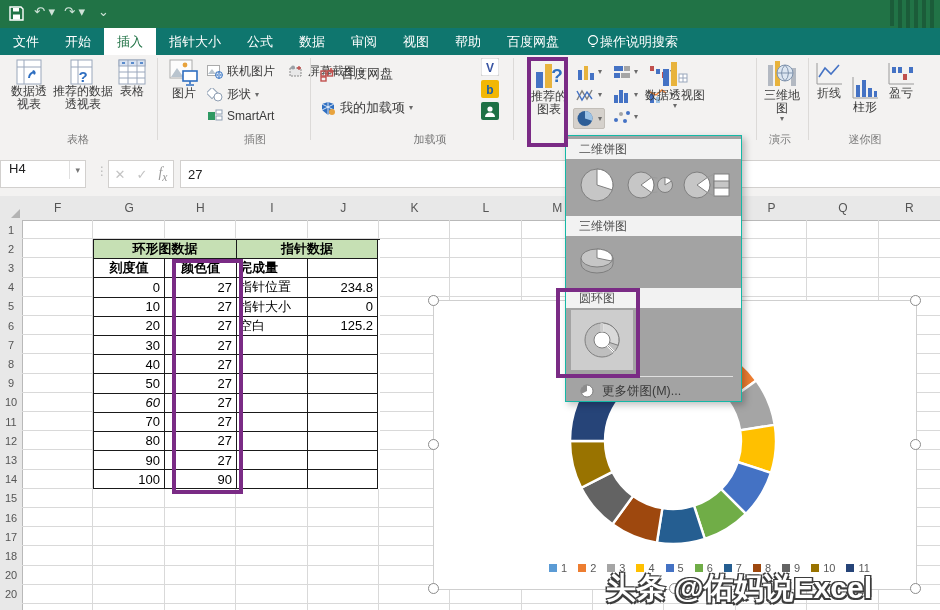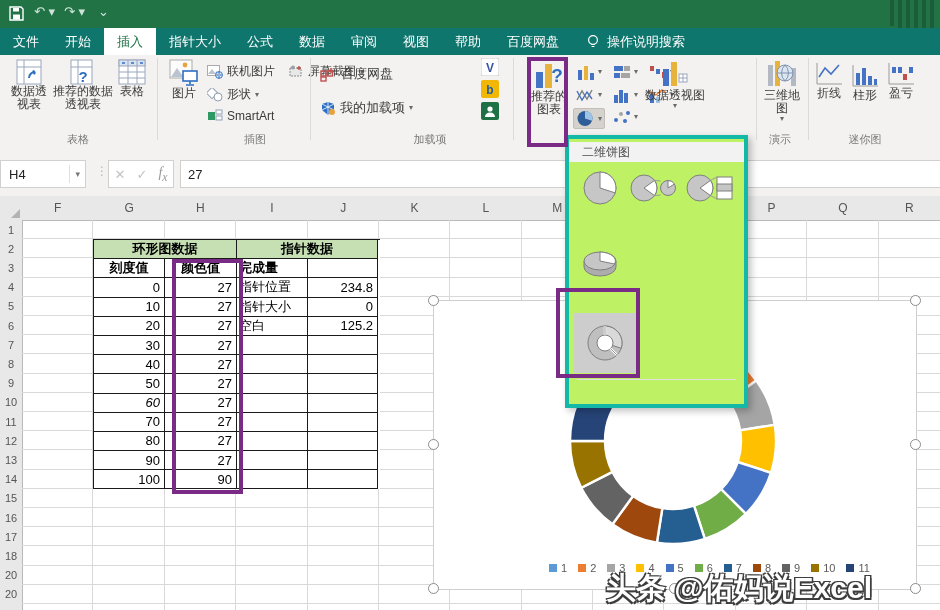--- a/index.html
+++ b/index.html
@@ -9,21 +9,21 @@
   
   .titlebar{left:0;top:0;width:940px;height:28px;background:#217346}
   .qat{color:#cfe3d8;font-size:13px}
   .apptitle{color:#fff;font-size:13px}
   .logobars{display:flex;align-items:flex-start;gap:4px}
   .logobars i{display:block;width:4px;background:#1b5c39}
   
   .tabbar{left:0;top:28px;width:940px;height:27px;background:#0f766e;display:flex;align-items:stretch}
   .tab{color:#fff;font-size:13px;padding:0 13px;line-height:27px;white-space:nowrap}
   .tab.active{background:#fff;color:#217346}
-  .searchzone{display:flex;align-items:center;gap:7px;color:#fff;font-size:13px;padding-left:14px}
+  .searchzone{display:flex;align-items:center;color:#fff;font-size:13px;padding-left:14px}
   
   .ribbon{left:0;top:55px;width:940px;height:92px;background:#F3F2F1;border-bottom:1px solid #D5D3D1}
   .gdiv{width:1px;background:#DCDAD8;top:3px;height:82px;position:absolute}
   .grouplabel{position:absolute;font-size:11px;color:#7A7A7A;text-align:center;top:77px}
   .btnlabel{font-size:12px;color:#3b3b3b;text-align:center;line-height:13px}
   .bigbtn{display:flex;flex-direction:column;align-items:center;justify-content:flex-start;text-align:center}
   .smallbtn{display:flex;align-items:center;gap:4px;font-size:12px;color:#3b3b3b;white-space:nowrap}
   .dd{color:#6a6a6a;font-size:8px;line-height:8px}
   .mini{display:flex;align-items:center;gap:2px;padding:1px 2px;border-radius:2px}
   .mini.pressed{background:#D5D1CC;border:1px solid #c2beb8}
@@ -49,21 +49,21 @@
   .dtable .ctr{justify-content:center}
   .dtable .r{justify-content:flex-end;padding-right:4px}
   .dtable .l{justify-content:flex-start;padding-left:2px}
   
   .chartframe{left:433px;top:300px;width:482px;height:288px;background:#fff;border:1px solid #CFCFCF;z-index:10}
   .handle{position:absolute;width:9px;height:9px;border-radius:50%;background:#fff;border:1.5px solid #8C8C8C;z-index:12}
   .legend{position:absolute;top:562px;left:549px;display:flex;gap:11px;z-index:11}
   .legend .li{display:flex;align-items:center;gap:4px;font-size:11px;color:#595959}
   .legend .sw{width:8px;height:8px;display:inline-block}
   
-  .menu{left:565px;top:135px;width:175px;height:265px;background:#bef264;border:4px solid #14b8a6;
+  .menu{left:565px;top:135px;width:175px;height:265px;background:#a3a3a3;border:1px solid #14b8a6;
         box-shadow:3px 3px 7px rgba(0,0,0,.25);z-index:40}
   .msec{position:absolute;left:0;width:100%;height:20px;background:#F2F2F2;color:#4d4d4d;font-size:12px;
         display:flex;align-items:center;padding-left:13px;box-sizing:border-box}
   .micon{position:absolute;display:flex;align-items:center;justify-content:center}
   .micon.hover{background:#CDCDCD}
   .mmore{position:absolute;left:0;width:100%;height:24px;display:flex;align-items:center;gap:8px;
          font-size:12.5px;color:#3b3b3b;padding-left:14px;box-sizing:border-box}
   
   .anno{position:absolute;border:4px solid #7A2B85;box-sizing:border-box;z-index:50}
   .watermark{position:absolute;left:606px;top:568px;width:334px;z-index:60;font-size:30px;font-weight:bold;
@@ -331,21 +331,21 @@
   <div class="grouplabel" style="left:745px;width:70px">演示</div>
   <div class="gdiv" style="left:808px"></div>
 
   <div class="abs bigbtn" style="left:812px;top:6px;width:34px">
     <svg width="30" height="26" viewBox="0 0 30 26">
       <path d="M3 2v21h25" stroke="#9A9A9A" fill="none"></path>
       <polyline points="5,16 11,7 17,13 25,4" fill="none" stroke="#4472C4" stroke-width="1.6"></polyline>
     </svg>
     <div class="btnlabel">折线</div>
   </div>
-  <div class="abs bigbtn" style="left:848px;top:8px;width:34px">
+  <div class="abs bigbtn" style="left:848px;top:20px;width:34px">
     <svg width="30" height="26" viewBox="0 0 30 26">
       <path d="M3 2v21h25" stroke="#9A9A9A" fill="none"></path>
       <rect x="6" y="10" width="4" height="12" fill="#4472C4"></rect>
         <rect x="12" y="5" width="4" height="17" fill="#4472C4"></rect>
       <rect x="18" y="13" width="4" height="9" fill="#4472C4"></rect>
         <rect x="24" y="16" width="3" height="6" fill="#4472C4"></rect>
     </svg>
     <div class="btnlabel">柱形</div>
   </div>
   <div class="abs bigbtn" style="left:884px;top:6px;width:34px">
@@ -356,21 +356,21 @@
       <rect x="12" y="13" width="4" height="0" fill="#C0504D"></rect>
         <rect x="17" y="13" width="4" height="6" fill="#C0504D"></rect>
       <rect x="23" y="6" width="4" height="6" fill="#4472C4"></rect>
     </svg>
     <div class="btnlabel">盈亏</div>
   </div>
   <div class="grouplabel" style="left:830px;width:70px">迷你图</div>
 </div>
 
 <div class="abs fbar">
-  <div class="whitebox" style="left:0px;top:13px;width:84px;height:26px;display:flex;align-items:center">
+  <div class="whitebox" style="left:0px;top:13px;width:84px;height:26px;display:flex;align-items:flex-start">
     <span style="font-size:13px;color:#222;padding-left:8px;flex:1">H4</span>
     <span style="color:#777;font-size:9px;border-left:1px solid #E0E0E0;padding:4px 5px">▾</span>
   </div>
   <div class="abs" style="left:96px;top:17px;color:#B9B9B9;font-size:12px;letter-spacing:1px">⋮</div>
   <div class="whitebox" style="left:108px;top:13px;width:64px;height:26px;display:flex;align-items:center;justify-content:space-around">
     <span style="color:#C3C3C3;font-size:13px">✕</span>
     <span style="color:#C3C3C3;font-size:13px">✓</span>
     <span class="fxtxt" style="font-style:italic;font-family:'Liberation Serif',serif">f<sub>x</sub></span>
   </div>
   <div class="whitebox" style="left:180px;top:13px;width:760px;height:26px;display:flex;align-items:center">
@@ -565,35 +565,44 @@
   </div>
   <div class="micon" style="left:116px;top:26px;width:52px;height:46px">
     <svg width="50" height="38" viewBox="0 0 50 38">
       <circle cx="14" cy="19" r="13" fill="#C6C6C6" stroke="#7F7F7F"></circle>
       <path d="M14 19 L24.5 11.4 A13 13 0 0 1 24.5 26.6 Z" fill="#fff" stroke="#7F7F7F"></path>
       <rect x="31" y="8" width="15" height="22" fill="#fff" stroke="#7F7F7F"></rect>
       <rect x="31" y="15" width="15" height="7" fill="#C6C6C6" stroke="#7F7F7F"></rect>
       <path d="M24.5 11.4 31 8M24.5 26.6 31 30" stroke="#9B9B9B"></path>
     </svg>
   </div>
+  <div class="msec" style="top:80px">三维饼图</div>
   <div class="micon" style="left:8px;top:103px;width:46px;height:42px">
     <svg width="42" height="36" viewBox="0 0 42 36">
       <path d="M5 16v6 A16 9 0 0 0 37 22v-6z" fill="#ADADAD" stroke="#7F7F7F"></path>
       <ellipse cx="21" cy="16" rx="16" ry="9" fill="#C6C6C6" stroke="#7F7F7F"></ellipse>
       <path d="M21 16 L21 7 A16 9 0 0 1 35.5 19 Z" fill="#fff" stroke="#7F7F7F"></path>
     </svg>
   </div>
+  <div class="msec" style="top:152px">圆环图</div>
   <div class="micon hover" style="left:5px;top:174px;width:62px;height:60px">
     <svg width="42" height="42" viewBox="0 0 42 42">
       <circle cx="21" cy="21" r="17" fill="#BFBFBF" stroke="#7F7F7F"></circle>
       <path d="M21 21 L21 4 A17 17 0 0 1 37.2 26.3 Z" fill="#D9D9D9" stroke="#7F7F7F"></path>
       <circle cx="21" cy="21" r="8" fill="#fff" stroke="#7F7F7F"></circle>
       <path d="M21 4v9M33 33l-6.5-6.5" stroke="#fff" stroke-width="2.4"></path>
       <path d="M21 4v9M33 33l-6.5-6.5" stroke="#7F7F7F" stroke-width=".8"></path>
     </svg>
   </div>
   <div style="position:absolute;left:8px;top:240px;width:159px;border-top:1px solid #E0E0E0"></div>
+  <div class="mmore" style="top:243px">
+    <svg width="14" height="14" viewBox="0 0 14 14">
+      <circle cx="7" cy="7" r="6" fill="#fff" stroke="#7F7F7F"></circle>
+      <path d="M7 7 L7 1 A6 6 0 0 0 1.7 9.8 Z" fill="#8C8C8C"></path>
+    </svg>
+    <span>更多饼图(M)...</span>
+  </div>
 </div>
 
 <div class="anno" style="left:527px;top:57px;width:41px;height:90px"></div>
 <div class="anno" style="left:556px;top:288px;width:84px;height:90px"></div>
 <div class="anno" style="left:172px;top:259px;width:71px;height:235px"></div>
 <div class="watermark">头条 @佑妈说Excel</div>
 
 </body></html>

